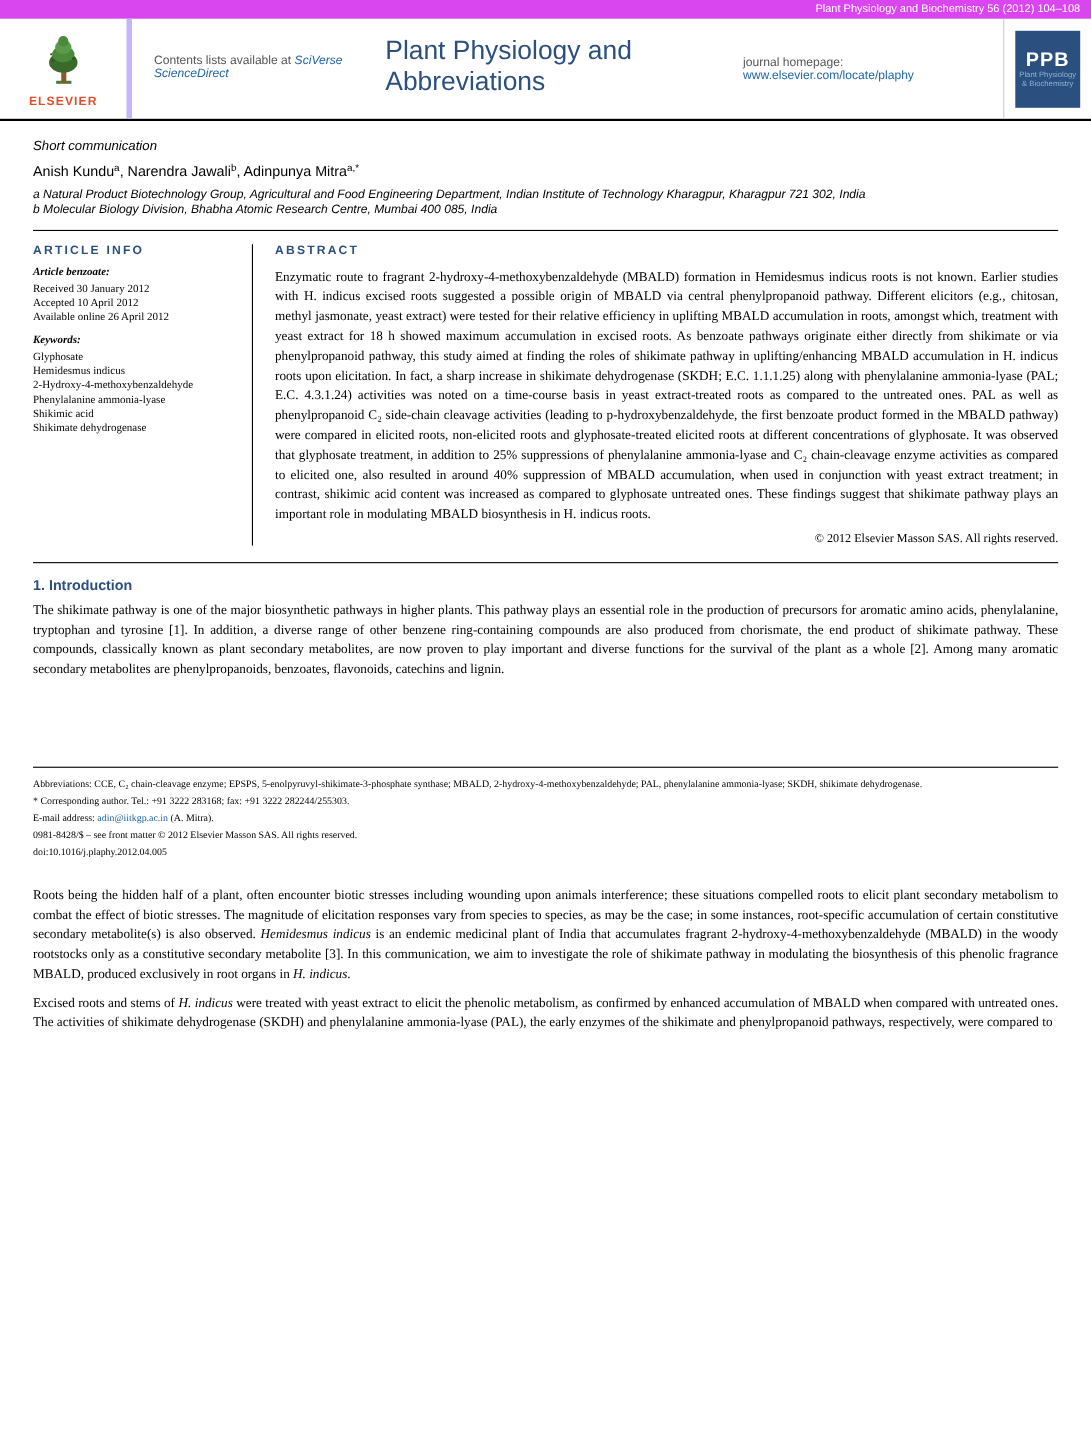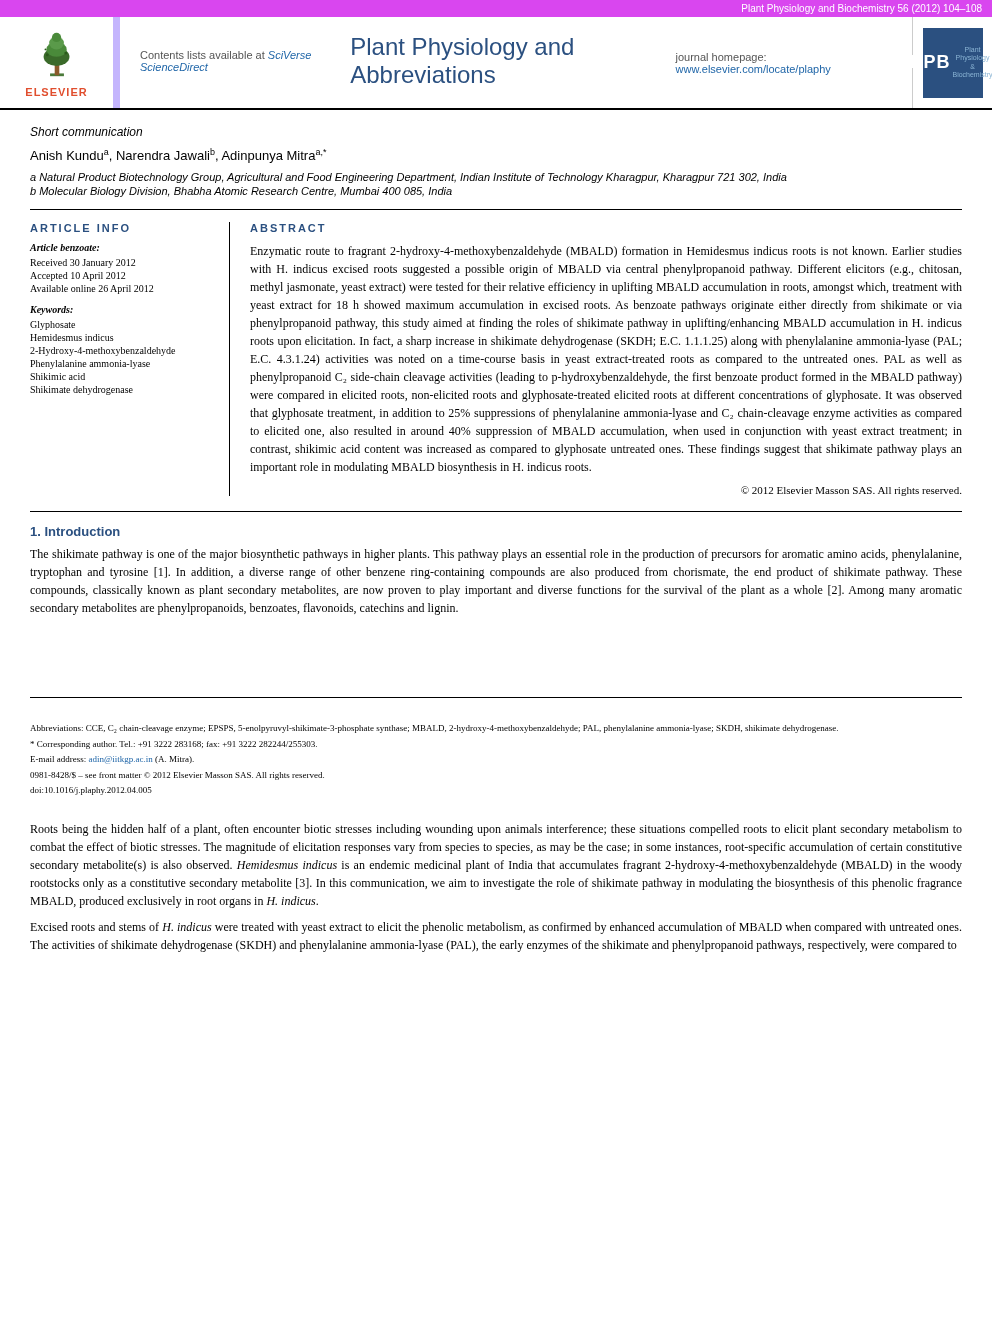--- a/index.html
+++ b/index.html
@@ -30,21 +30,21 @@
       padding: 0;
     }
 
     .journal-header-left {
       width: 120px;
       display: flex;
       flex-direction: column;
       align-items: center;
       justify-content: center;
       padding: 10px;
-      border-right: 7px solid #c4b5fd;
+      border-right: 5px solid #c4b5fd;
     }
 
     .elsevier-logo {
       display: flex;
       flex-direction: column;
       align-items: center;
     }
 
     .elsevier-tree {
       width: 60px;
@@ -106,21 +106,21 @@
       justify-content: center;
       padding: 10px;
       border-left: 1px solid #ccc;
     }
 
     .ppb-logo {
       width: 60px;
       height: 70px;
       background: #2b5080;
       display: flex;
-      flex-direction: row;
+      flex-direction: column;
       align-items: center;
       justify-content: center;
     }
 
     .ppb-logo-text {
       color: #fff;
       font-size: 18px;
       font-weight: bold;
       font-family: Arial, sans-serif;
       letter-spacing: 1px;
@@ -283,21 +283,21 @@
       margin-bottom: 8px;
     }
 
     .body-italic {
       font-style: italic;
     }
 
     
     .footnote-area {
       border-top: 1px solid #000;
-      padding-top: 24px;
+      padding-top: 8px;
       margin-top: 10px;
     }
 
     .footnote-text {
       font-size: 9px;
       line-height: 1.5;
       margin-bottom: 2px;
     }
   </style>
 </head>

